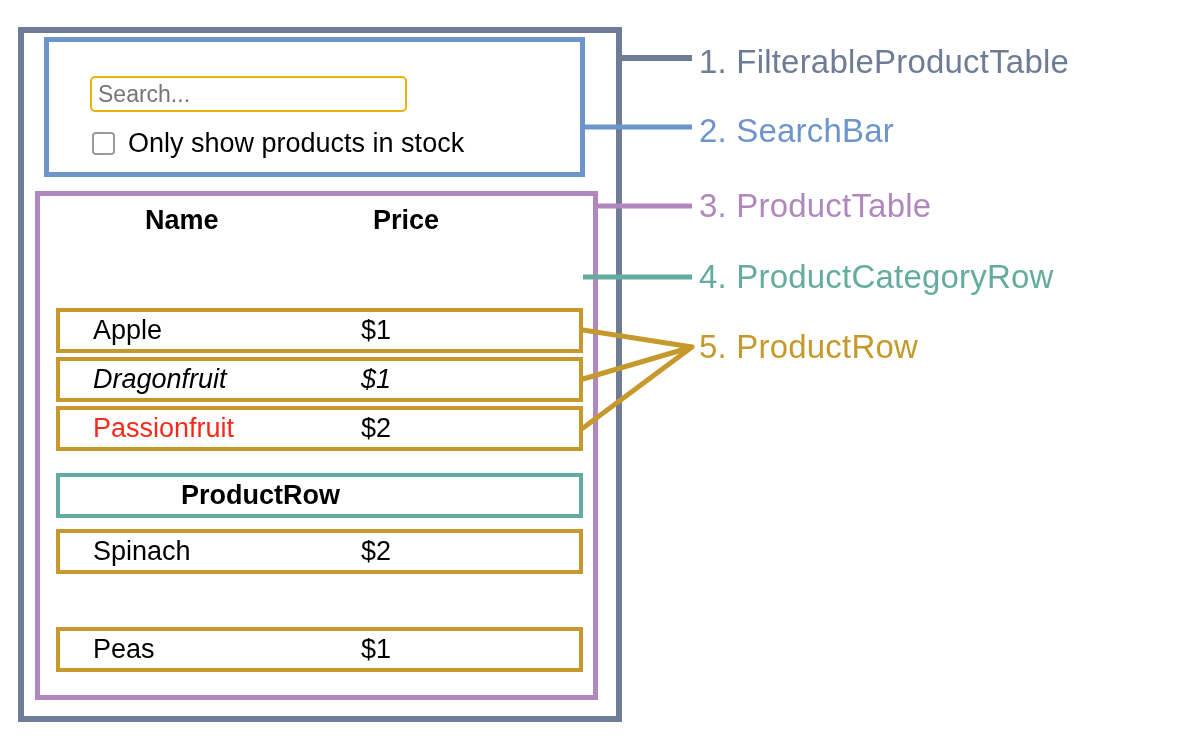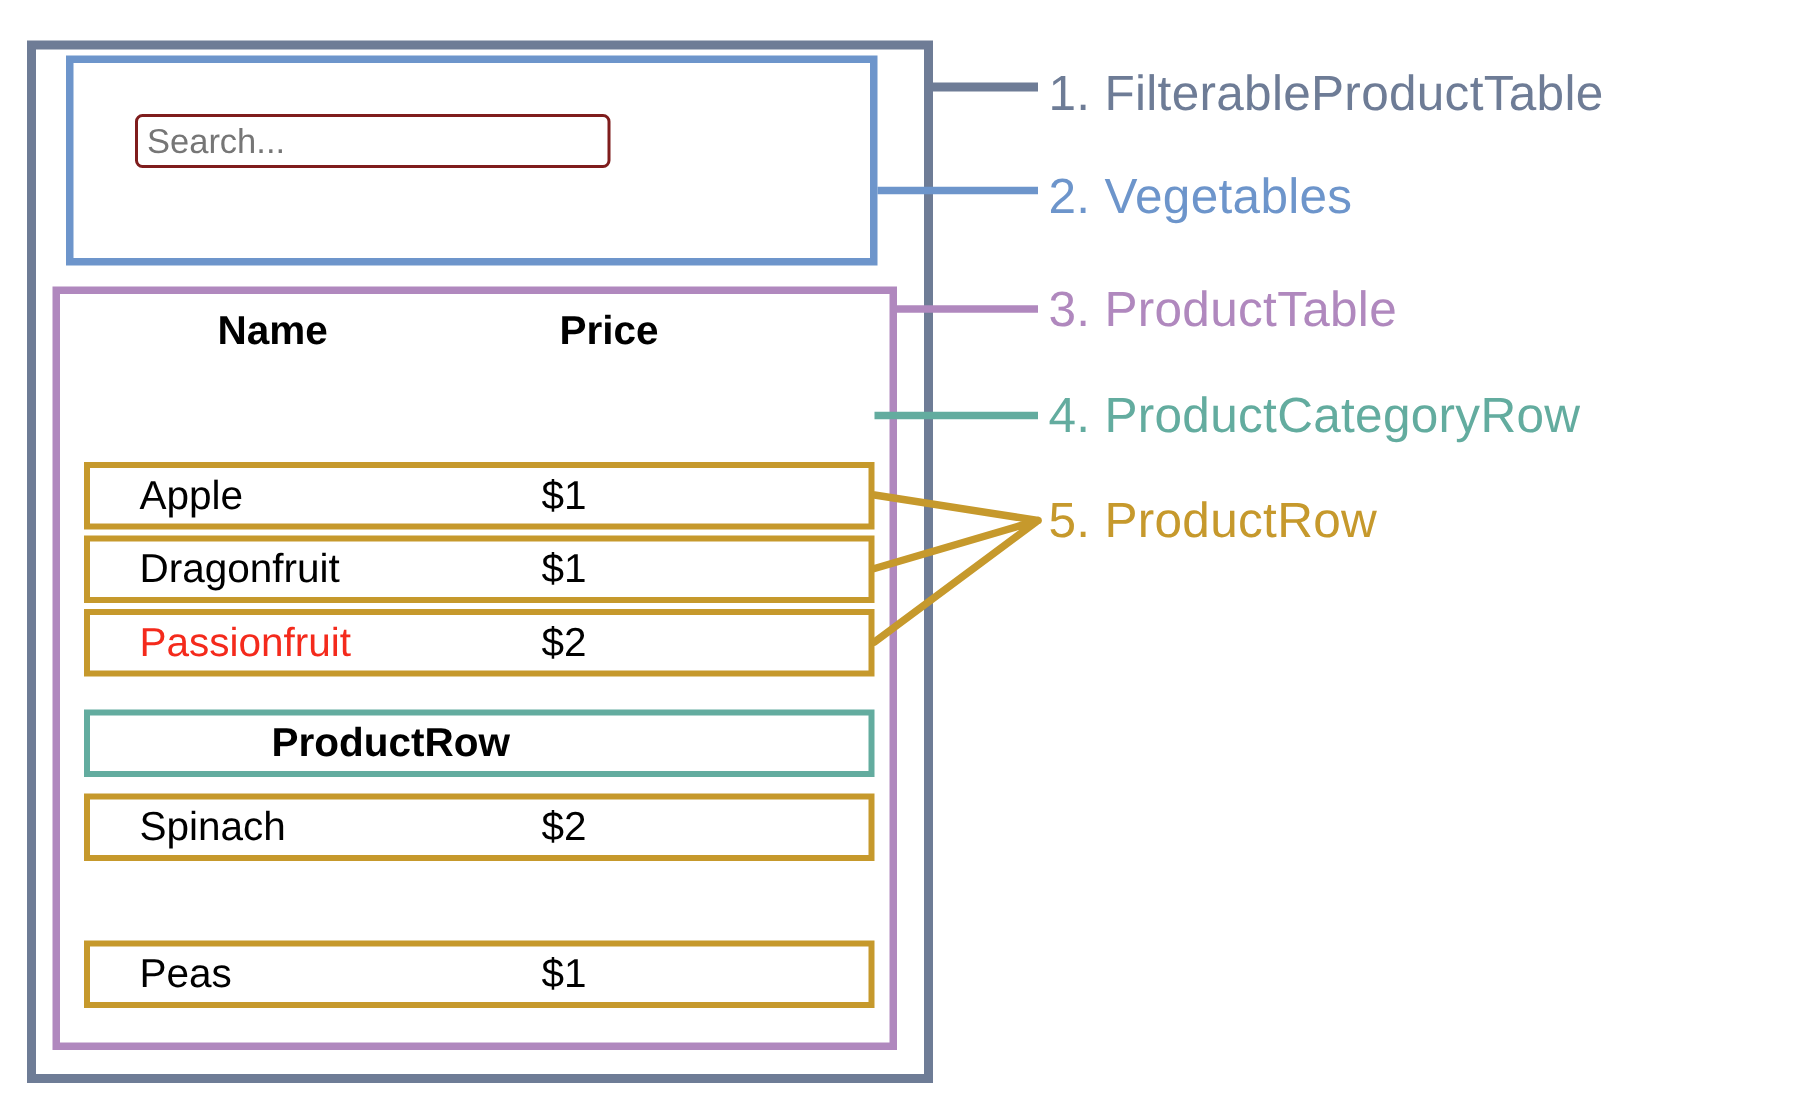--- a/index.html
+++ b/index.html
@@ -25,21 +25,21 @@
   }
   #frame-producttable{
     left:35px;top:191px;width:563px;height:509px;
     border:5px solid var(--c3);
   }
 
   
   #search-input{
     position:absolute;left:90px;top:76px;width:317px;height:33px;
     box-sizing:border-box;
-    border:2px solid #7f1d1d;border-radius:5px;background:#fff;
+    border:2px solid #eab308;border-radius:5px;background:#fff;
     font-family:"Liberation Sans", sans-serif;
     font-size:23px;color:#767676;
     padding:16px 6px;line-height:29px;
     outline:none;
   }
   #search-input::placeholder{color:#767676;opacity:1;}
 
   #stock-row{
     position:absolute;left:92px;top:128px;
     display:flex;align-items:center;gap:13px;
@@ -111,32 +111,36 @@
 <div id="stage">
 
   <div class="frame" id="frame-filterable"></div>
 
   <div class="frame" id="frame-searchbar"></div>
 
   <div class="frame" id="frame-producttable"></div>
 
   <input id="search-input" type="text" placeholder="Search..." style="">
 
+  <div id="stock-row">
+    <div id="stock-checkbox"></div>
+    <div id="stock-label">Only show products in stock</div>
+  </div>
 
   <div id="col-headers">
     <div class="hdr" id="hdr-name">Name</div>
     <div class="hdr" id="hdr-price">Price</div>
   </div>
 
 
   <div class="prod-row" style="top:308px;">
     <span class="pname">Apple</span>
     <span class="pprice">$1</span>
   </div>
-  <div class="prod-row" style="top:357px;">
+  <div class="prod-row" style="top:357px;font-style:italic;">
     <span class="pname">Dragonfruit</span>
     <span class="pprice">$1</span>
   </div>
   <div class="prod-row" style="top:406px;">
     <span class="pname oos">Passionfruit</span>
     <span class="pprice">$2</span>
   </div>
 
   <div class="cat-row" style="top:473px;">
     <span class="cat-text">ProductRow</span>
@@ -158,21 +162,21 @@
     <line x1="583" y1="277" x2="692" y2="277" stroke-width="5" stroke="#63AC9F"></line>
     <path d="M583 330 L692 347 M583 379 L692 347 M583 428 L692 347" fill="none" stroke-width="5" stroke-linecap="round" stroke-linejoin="round" stroke="#C6992C"></path>
   </svg>
 
   <div class="lbl" id="lbl-1">
     <span>1.</span>
     <span>FilterableProductTable</span>
   </div>
   <div class="lbl" id="lbl-2">
     <span>2.</span>
-    <span>Vegetables</span>
+    <span>SearchBar</span>
   </div>
   <div class="lbl" id="lbl-3">
     <span>3.</span>
     <span>ProductTable</span>
   </div>
   <div class="lbl" id="lbl-4">
     <span>4.</span>
     <span>ProductCategoryRow</span>
   </div>
   <div class="lbl" id="lbl-5">

